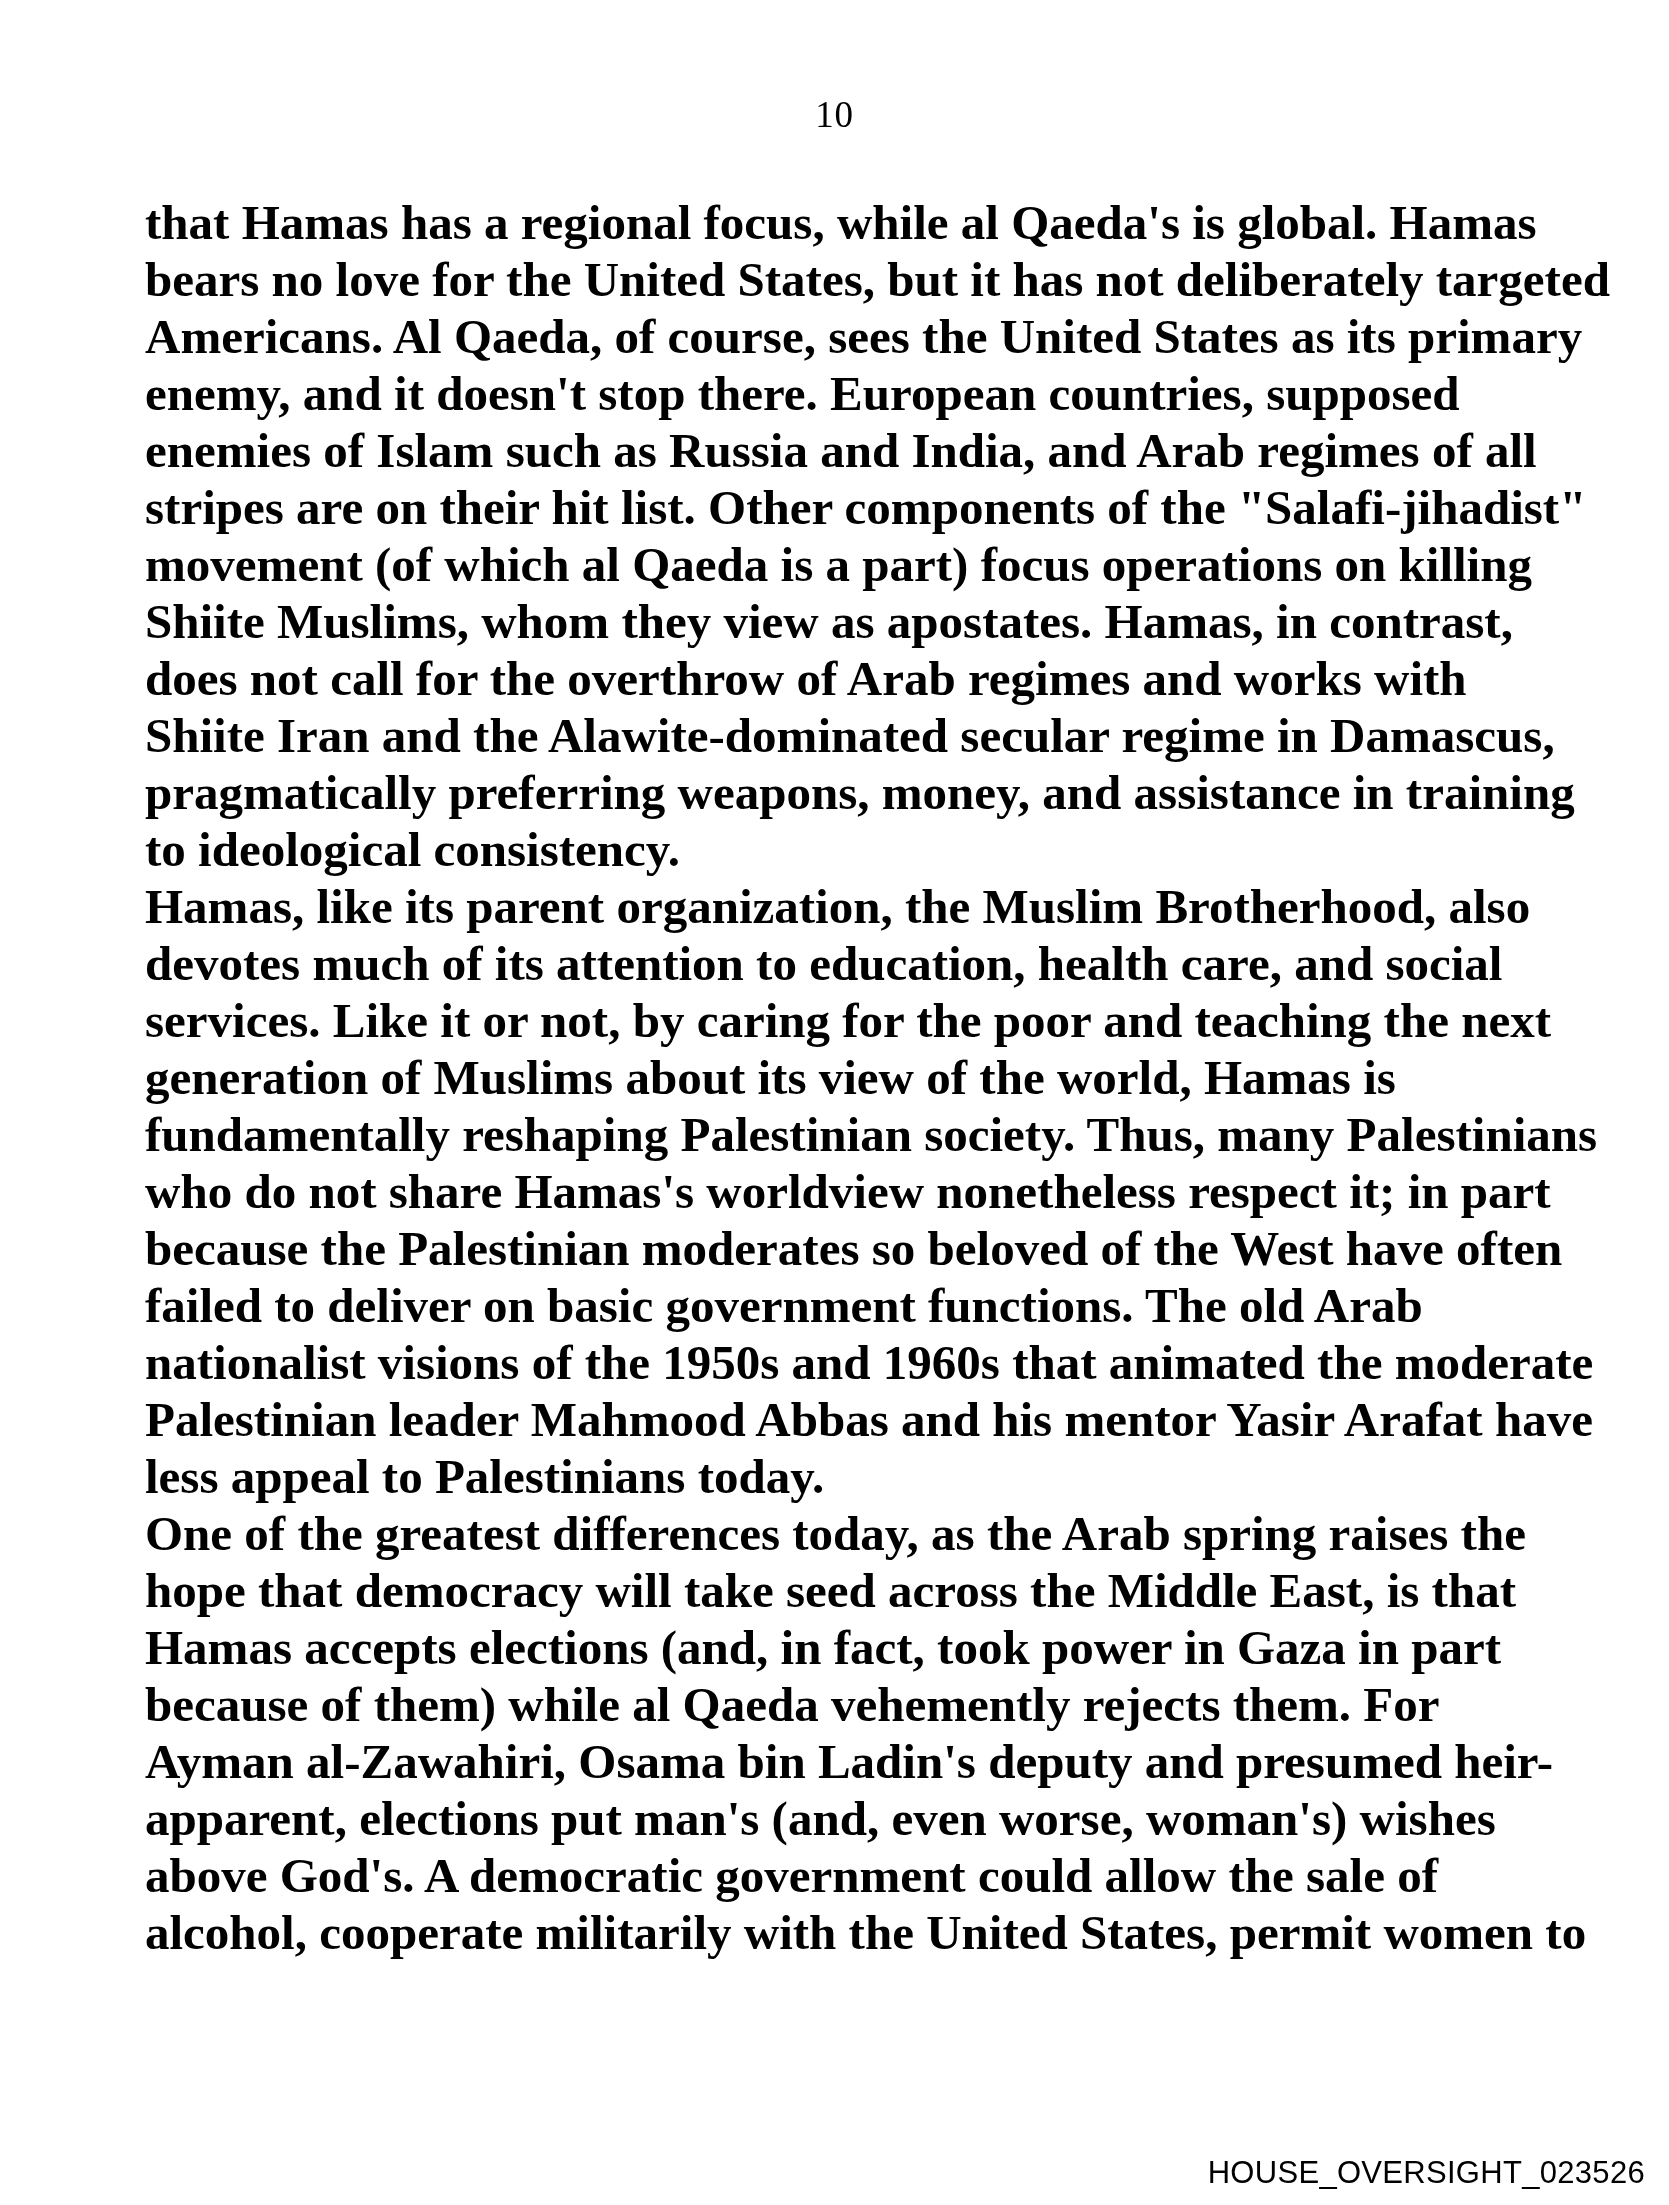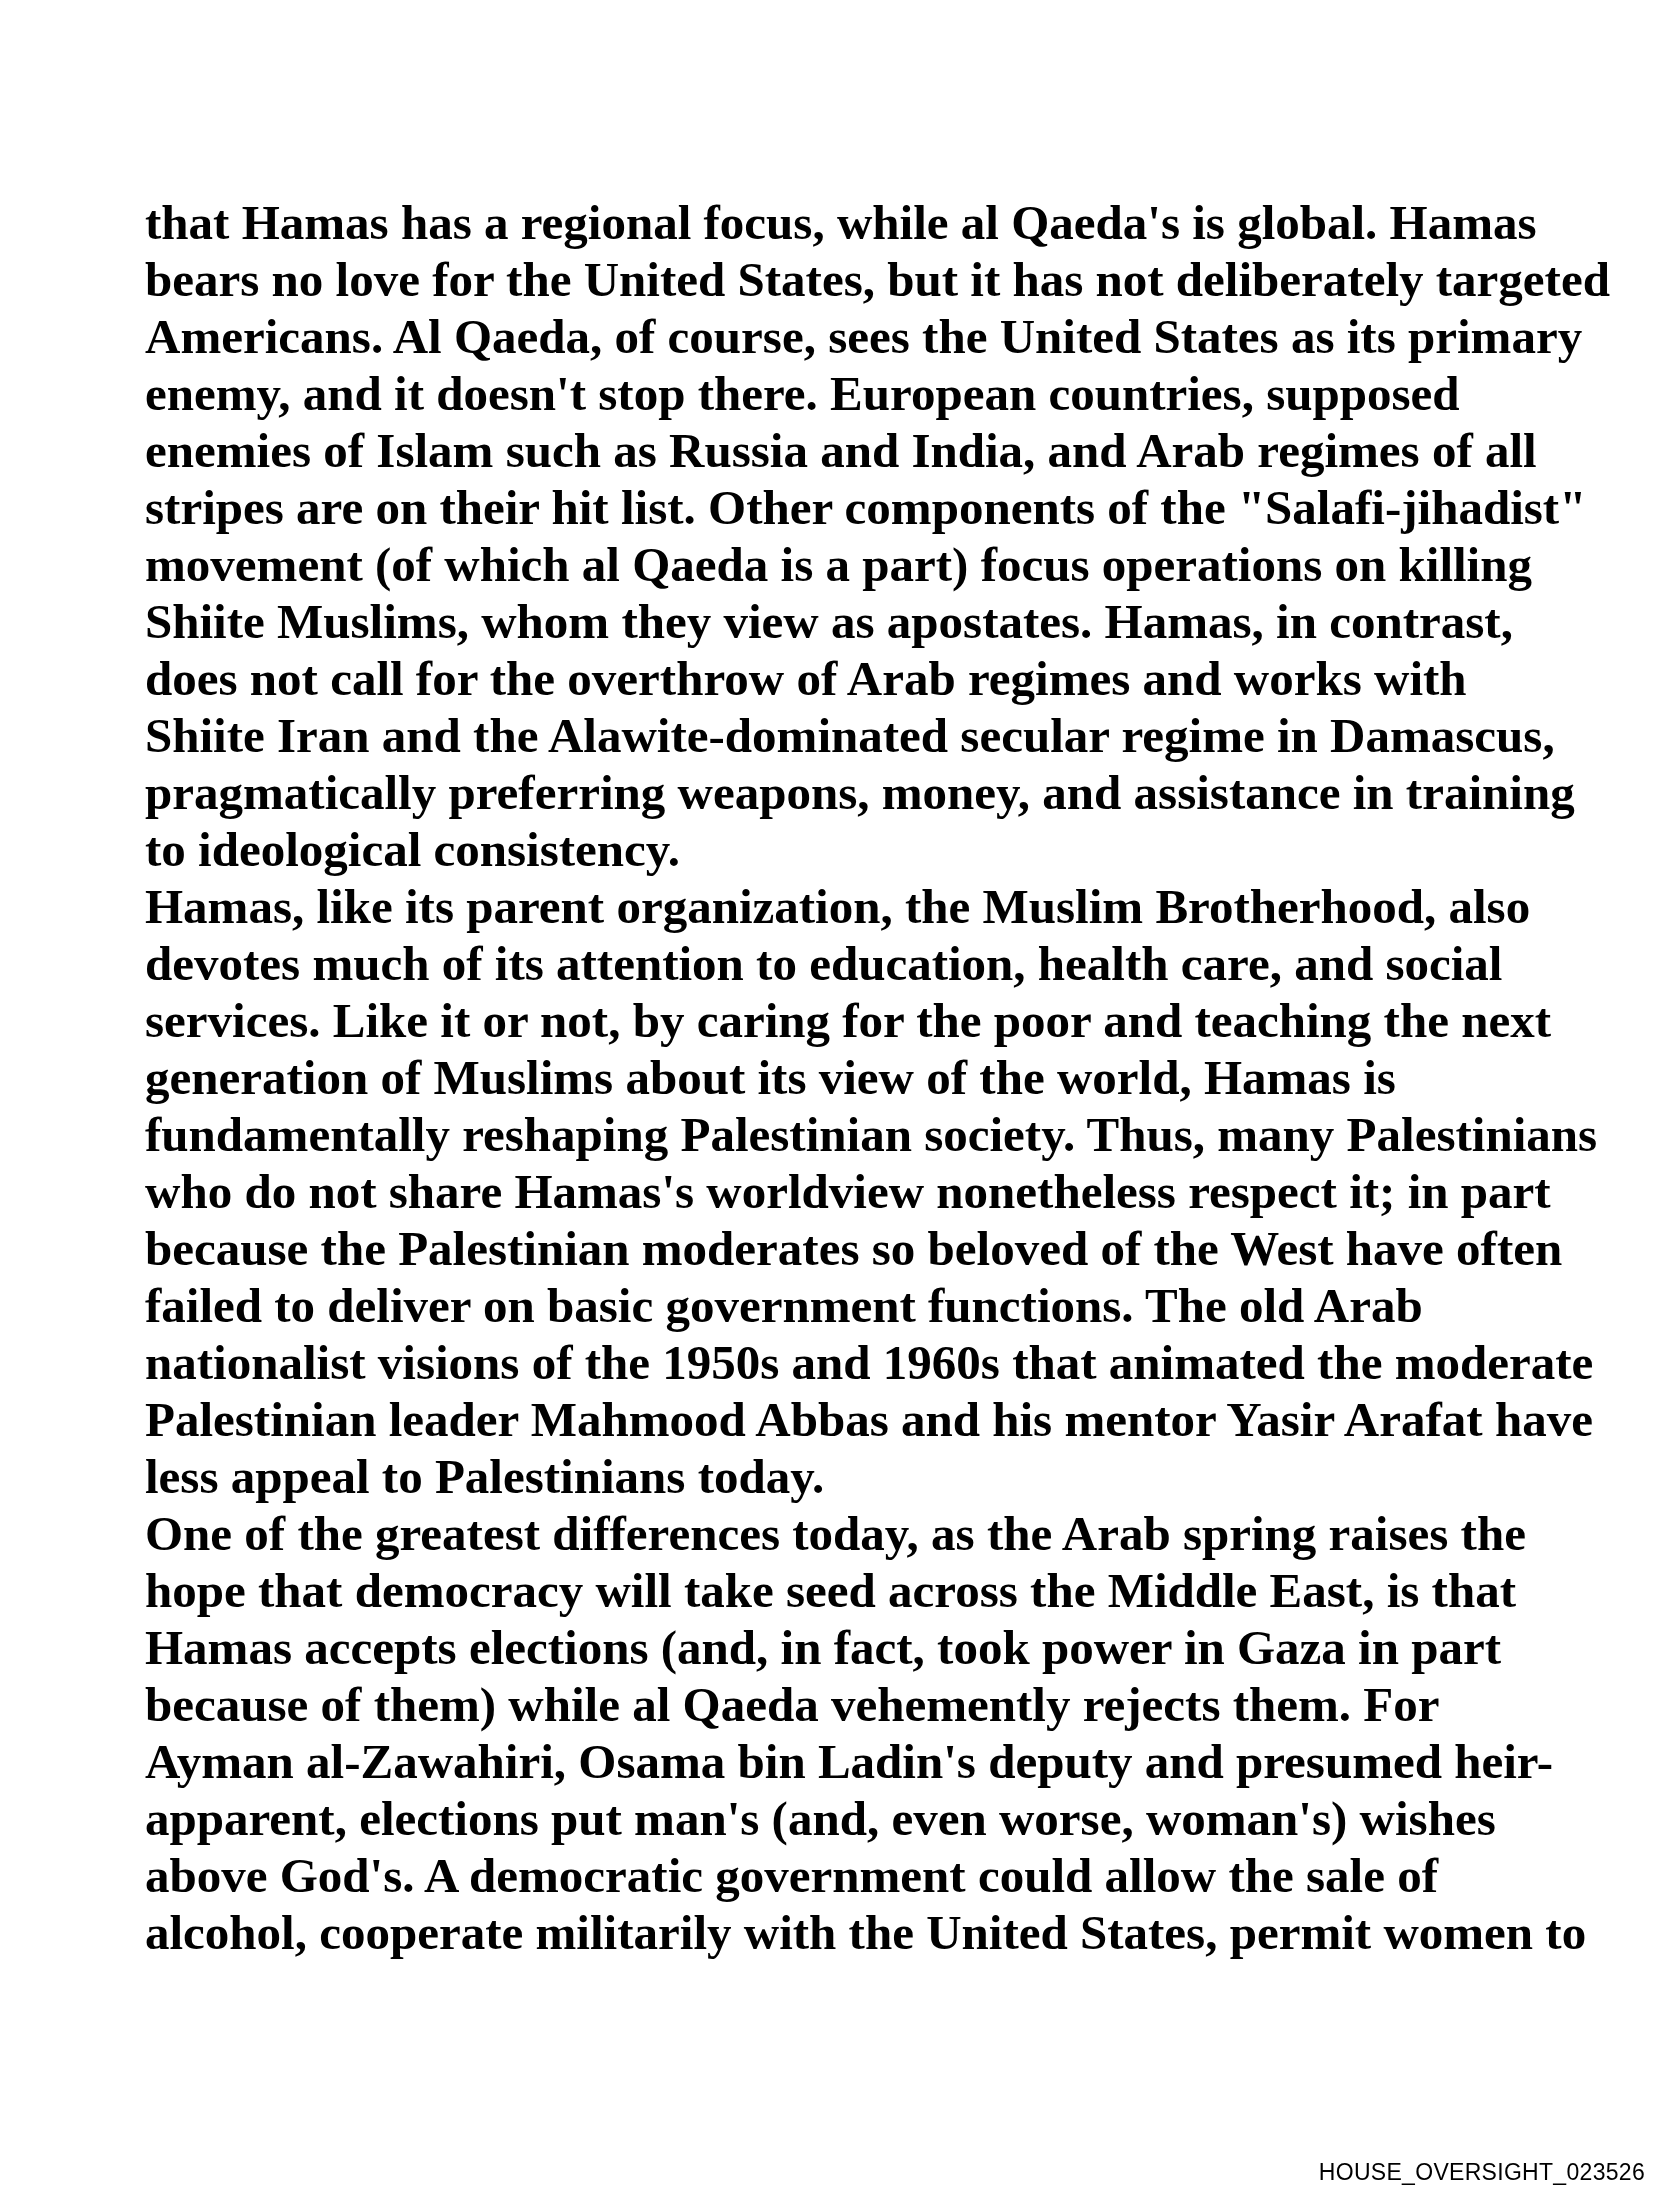--- a/index.html
+++ b/index.html
@@ -38,30 +38,31 @@
   .body-text p {
     margin: 0;
     padding: 0;
     white-space: pre-line;
   }
   .bates-stamp {
     position: absolute;
     top: 2157px;
     right: 24px;
     font-family: "Liberation Sans", "DejaVu Sans", sans-serif;
-    font-size: 23px;
+    font-size: 31px;
     line-height: 31px;
     letter-spacing: 0.3px;
   }
 </style>
 </head>
 <body>
 
 <div class="page">
 
+  <div class="page-number">10</div>
 
   <div class="body-text">
     <p>that Hamas has a regional focus, while al Qaeda's is global. Hamas
 bears no love for the United States, but it has not deliberately targeted
 Americans. Al Qaeda, of course, sees the United States as its primary
 enemy, and it doesn't stop there. European countries, supposed
 enemies of Islam such as Russia and India, and Arab regimes of all
 stripes are on their hit list. Other components of the "Salafi-jihadist"
 movement (of which al Qaeda is a part) focus operations on killing
 Shiite Muslims, whom they view as apostates. Hamas, in contrast,

